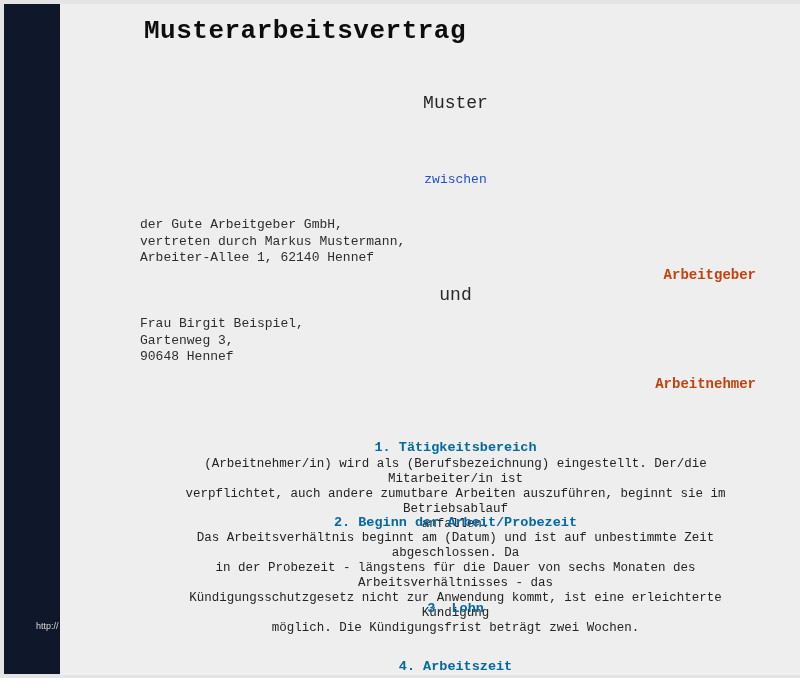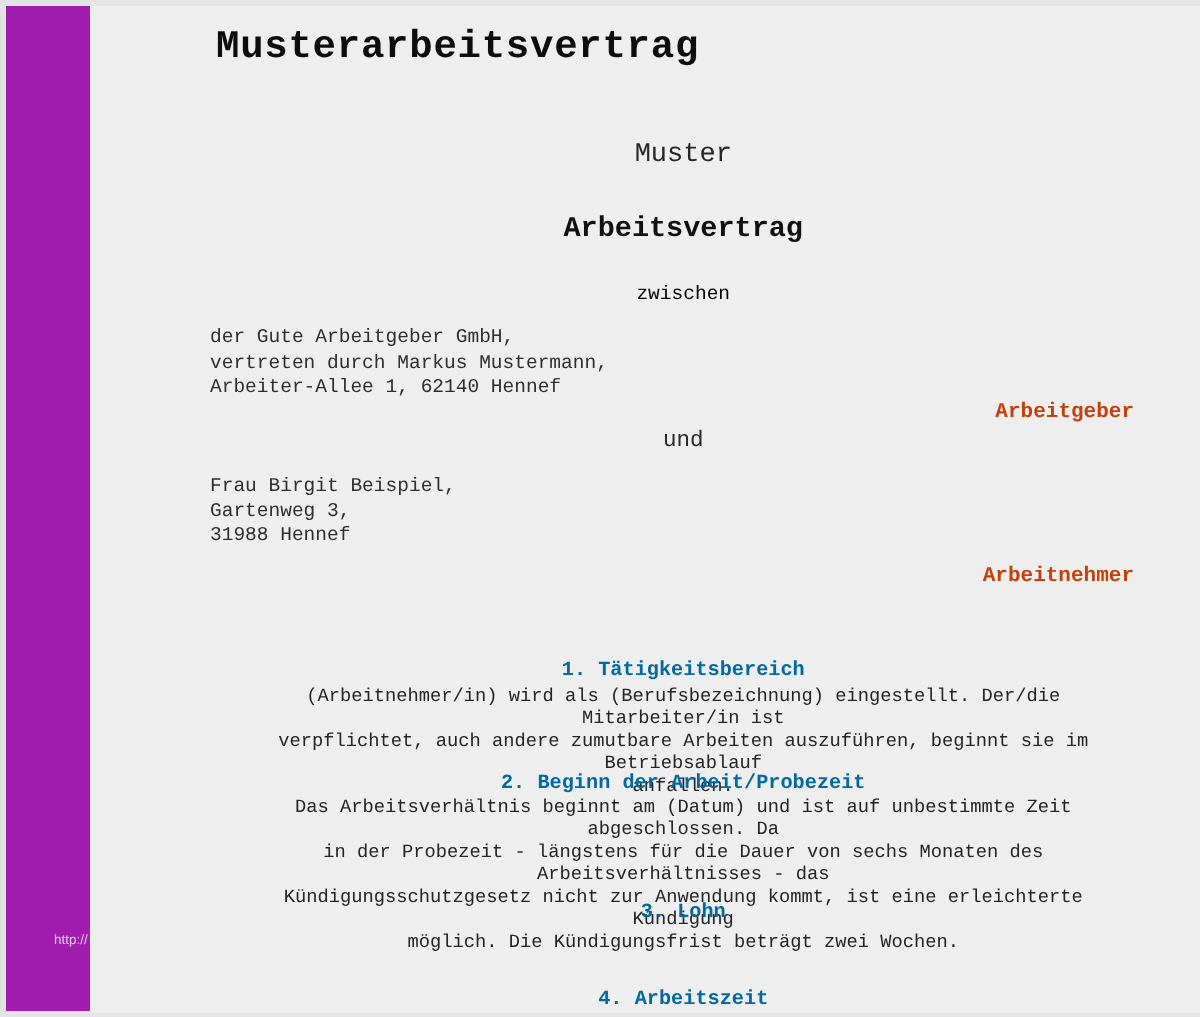--- a/index.html
+++ b/index.html
@@ -14,21 +14,21 @@
     position: relative;
     width: 800px;
     height: 678px;
     background: #e4e4e4; 
     overflow: hidden;
   }
   .side-bar {
     position: absolute;
     top: 4px;
     height: 670px;
-    background: #a21caf;
+    background: #0f172a;
     overflow: hidden;
   }
   #left-bar  { left: 4px;   width: 56px; }
   #right-bar { left: 752px; width: 48px; }
   #watermark {
     position: absolute;
     left: 32px;
     top: 617px;
     font-size: 9px;
     color: #d8d8d8;
@@ -58,38 +58,38 @@
   #doc-title {
     left: 84px;
     top: 12px;
     font-size: 26px;
     font-weight: bold;
     color: #0d0d0d;
     letter-spacing: 0.5px;
   }
   #subtitle-muster     { top: 89px;  font-size: 18px; color: #262626; }
   #contract-title      { top: 137px; font-size: 19px; font-weight: bold; color: #111; }
-  #between-label       { top: 184px; font-size: 13px; color: #000000; }
+  #between-label       { top: 168px; font-size: 13px; color: #1d4ed8; }
   .address-block {
     left: 80px;
     font-size: 13px;
     line-height: 16.5px;
     color: #2e2e2e;
   }
   #employer-address { top: 213px; }
   #employee-address { top: 312px; }
   .role-label {
     right: 80px;
     font-size: 14px;
     font-weight: bold;
     color: #c2410c;
   }
   #employer-role { top: 263px; }
   #employee-role { top: 372px; }
-  #and-label { top: 281px; font-size: 15px; color: #2a2a2a; }
+  #and-label { top: 281px; font-size: 18px; color: #2a2a2a; }
   .section-heading {
     font-size: 13.5px;
     font-weight: bold;
     color: #0369a1;
   }
   .section-body {
     font-size: 12.5px;
     line-height: 15px;
     color: #242424;
   }
@@ -111,35 +111,34 @@
   </div>
 
   <div id="right-bar" class="side-bar"></div>
 
   <div id="doc-page">
 
     <div id="doc-title" class="abs">Musterarbeitsvertrag</div>
 
     <div id="subtitle-muster" class="abs centered">Muster</div>
 
-    <div id="contract-title" class="abs centered">Arbeitsvertrag</div>
 
     <div id="between-label" class="abs centered">zwischen</div>
 
     <div id="employer-address" class="abs address-block pre">der Gute Arbeitgeber GmbH,
 vertreten durch Markus Mustermann,
 Arbeiter-Allee 1, 62140 Hennef</div>
 
     <div id="employer-role" class="abs role-label">Arbeitgeber</div>
 
     <div id="and-label" class="abs centered">und</div>
 
     <div id="employee-address" class="abs address-block pre">Frau Birgit Beispiel,
 Gartenweg 3,
-31988 Hennef</div>
+90648 Hennef</div>
 
     <div id="employee-role" class="abs role-label">Arbeitnehmer</div>
 
     <div id="s1-heading" class="abs centered section-heading">1. Tätigkeitsbereich</div>
     <div id="s1-body" class="abs centered section-body pre">(Arbeitnehmer/in) wird als (Berufsbezeichnung) eingestellt. Der/die Mitarbeiter/in ist
 verpflichtet, auch andere zumutbare Arbeiten auszuführen, beginnt sie im Betriebsablauf
 anfallen.</div>
 
     <div id="s2-heading" class="abs centered section-heading">2. Beginn der Arbeit/Probezeit</div>
     <div id="s2-body" class="abs centered section-body pre">Das Arbeitsverhältnis beginnt am (Datum) und ist auf unbestimmte Zeit abgeschlossen. Da

